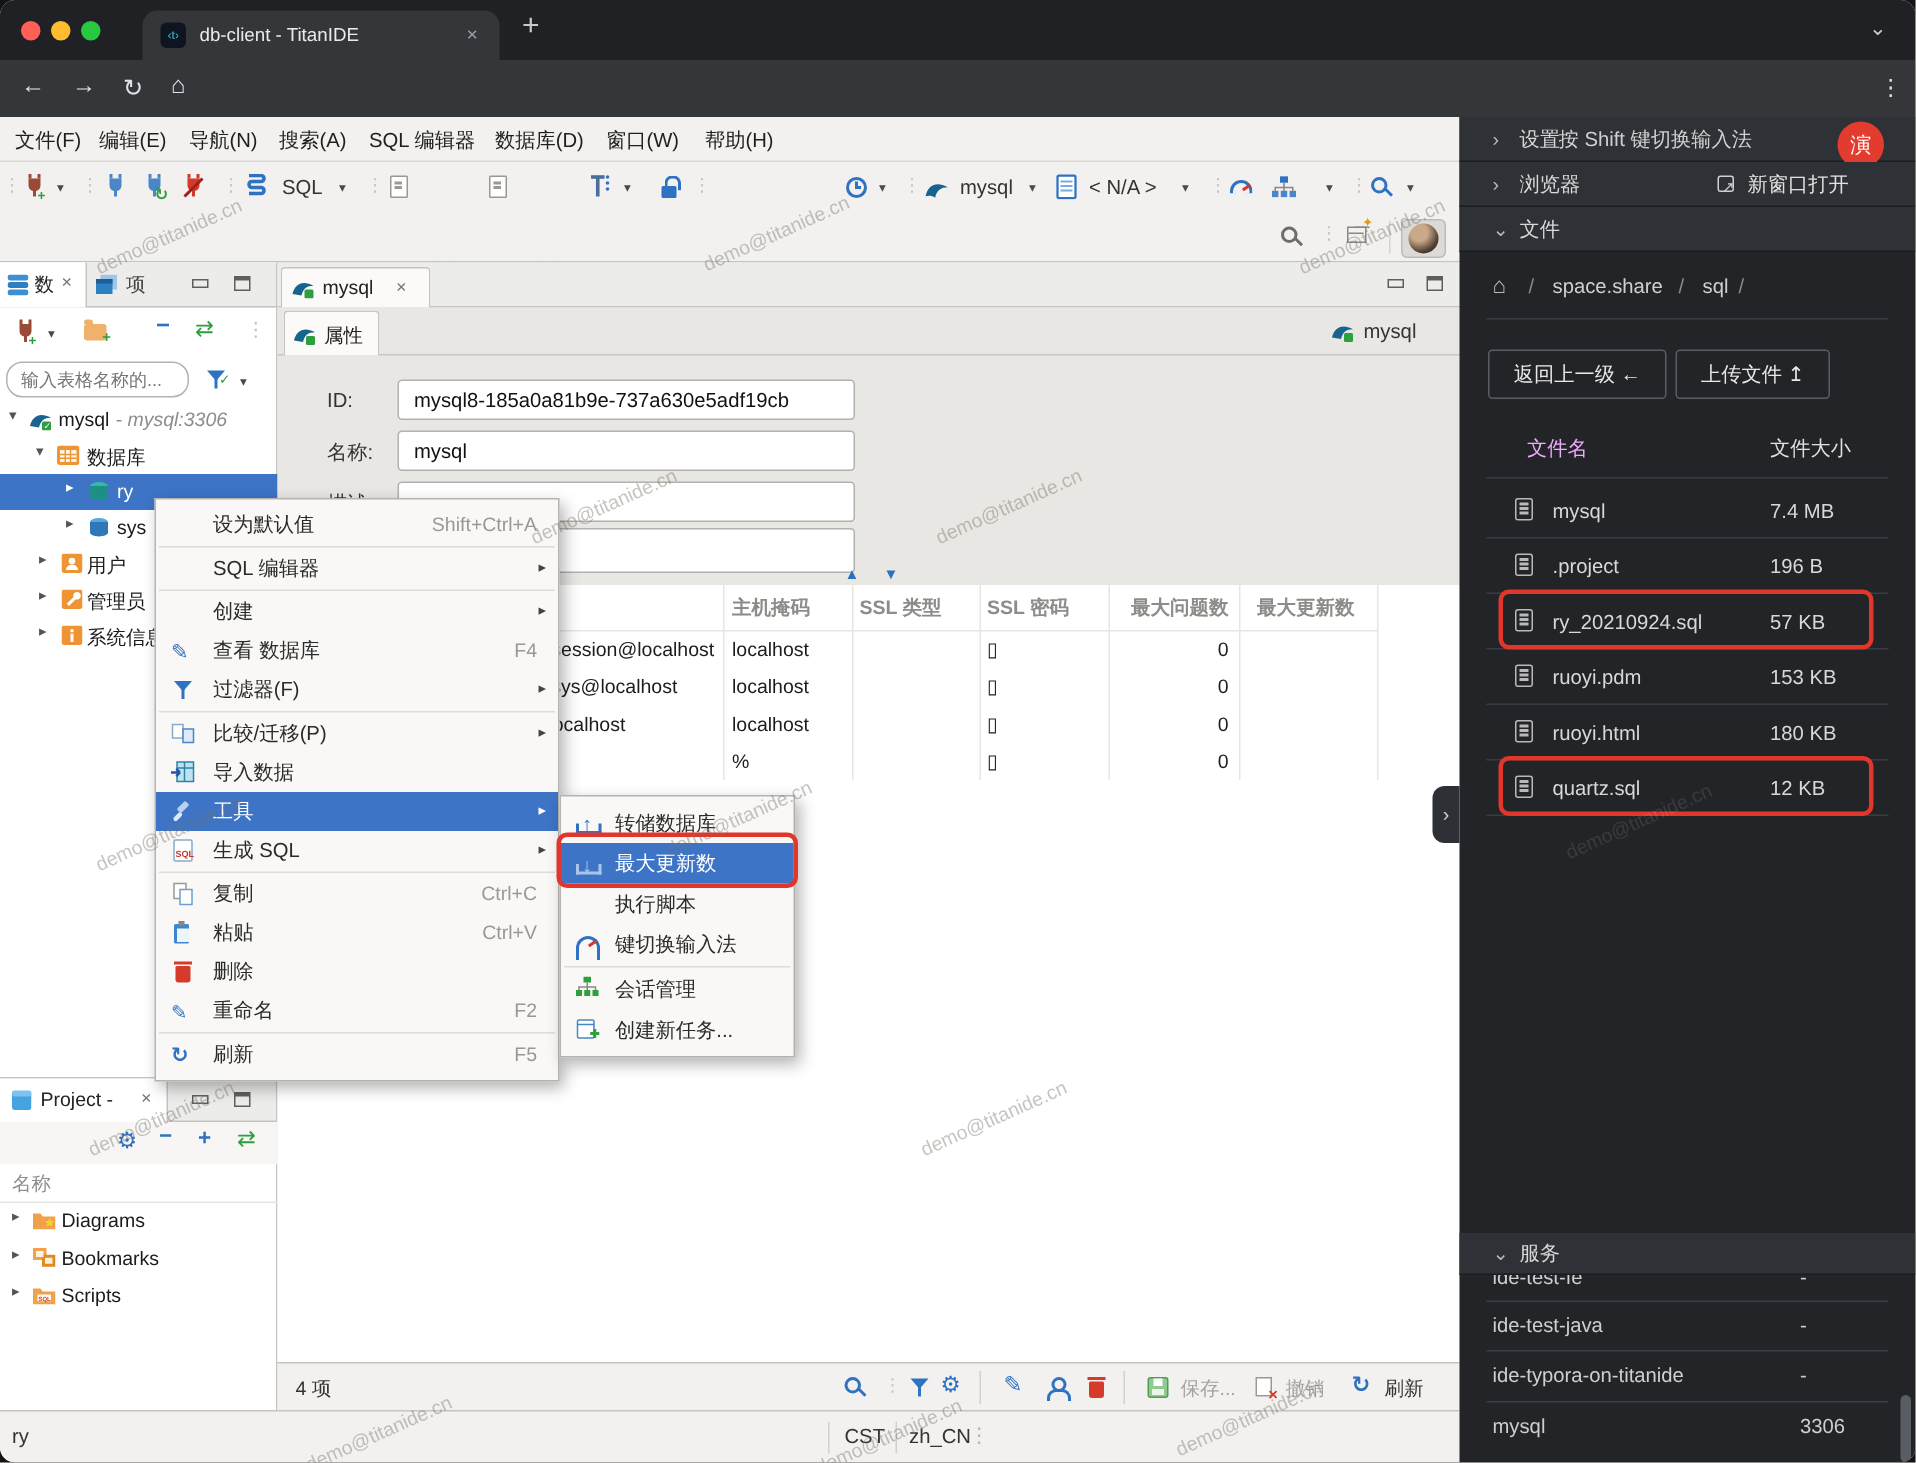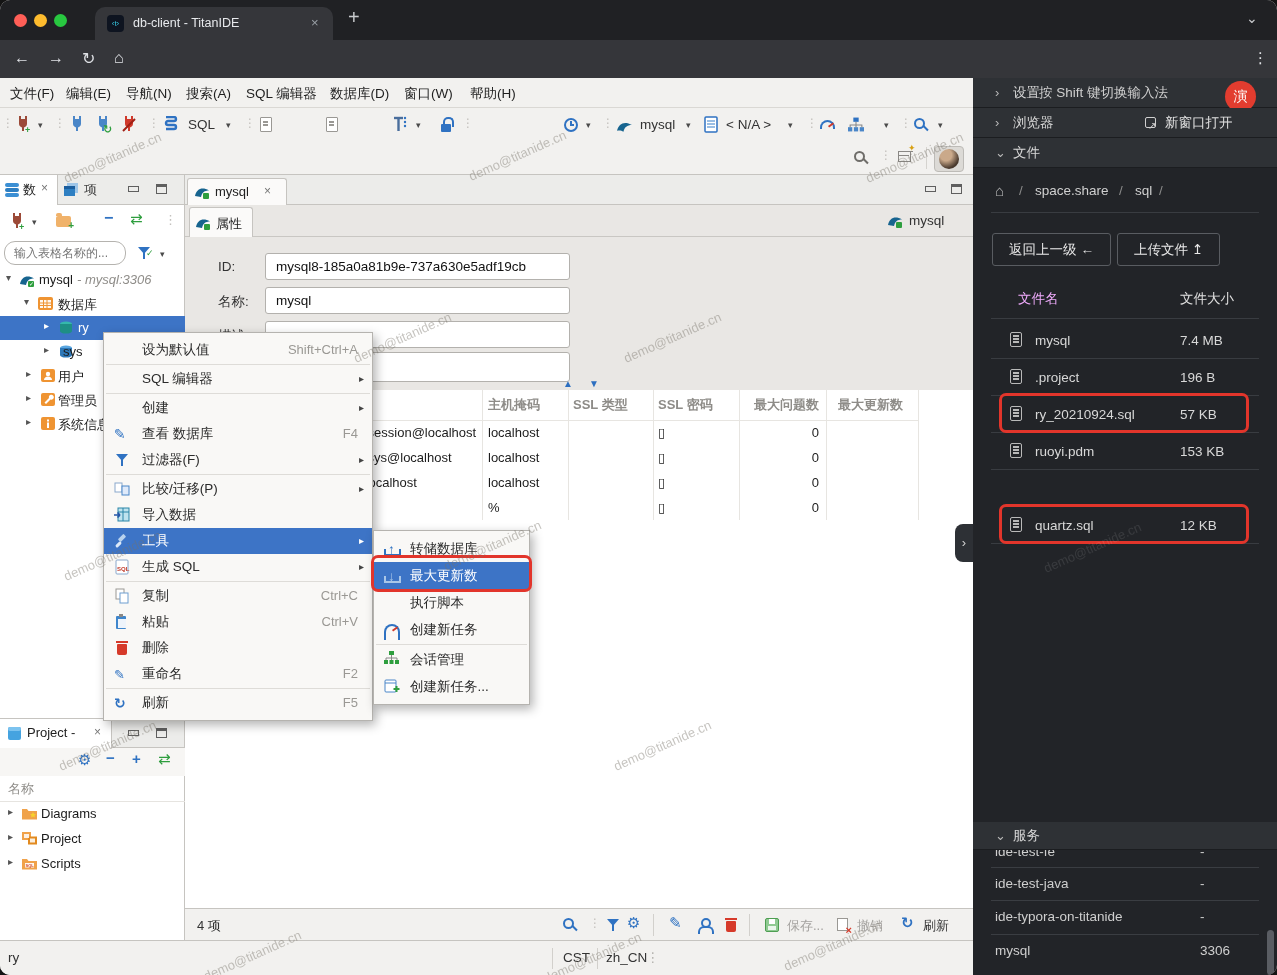--- a/index.html
+++ b/index.html
@@ -329,21 +329,21 @@
           <path d="M1 3v7c0 1.4 2.7 2.6 6 2.6s6-1.2 6-2.6V3" fill="#1e8f85"></path>
         </svg>
       <span class="t" style="left:78px;color:#fff">ry</span>
     </div>
     <div class="treerow" style="top:165px">
       <span class="t arr" style="left:44px">▸</span>
       <svg style="left:59px;top:5px" width="14" height="13">
           <ellipse cx="7" cy="3" rx="6" ry="2.6" fill="#5aa6e0"></ellipse>
           <path d="M1 3v7c0 1.4 2.7 2.6 6 2.6s6-1.2 6-2.6V3" fill="#2e78b8"></path>
         </svg>
-      <span class="t" style="left:63px">sys</span>
+      <span class="t" style="left:78px">sys</span>
     </div>
     <div class="treerow" style="top:189px">
       <span class="t arr" style="left:26px">▸</span>
       <svg style="left:41px;top:5px" width="14" height="13">
           <rect width="14" height="13" rx="2" fill="#ef9432"></rect>
           <circle cx="7" cy="5" r="2.2" fill="#fff"></circle>
           <path d="M3 11c0-2.2 1.8-3.5 4-3.5s4 1.3 4 3.5z" fill="#fff"></path>
         </svg>
       <span class="t" style="left:58px">用户</span>
     </div>
@@ -395,21 +395,21 @@
       <span class="t" style="left:41px">Diagrams</span>
     </div>
     <div class="treerow" style="top:652px;height:25px">
       <span class="t arr" style="left:8px">▸</span>
       <svg style="left:22px;top:5px" width="15" height="13">
           <rect width="9" height="8" fill="#f0a24a"></rect>
           <rect width="9" height="8" x="6" y="4.5" fill="#e28a1f"></rect>
           <rect x="2" y="2" width="5" height="4" fill="#fff" opacity=".85"></rect>
           <rect x="8" y="6.5" width="5" height="4" fill="#fff" opacity=".85"></rect>
         </svg>
-      <span class="t" style="left:41px">Project</span>
+      <span class="t" style="left:41px">Bookmarks</span>
     </div>
     <div class="treerow" style="top:677px;height:25px">
       <span class="t arr" style="left:8px">▸</span>
       <svg style="left:22px;top:5px" width="15" height="13">
           <path d="M0 2h5l1.5 2H15v8.5H0z" fill="#f0a24a"></path>
           <rect x="3" y="6" width="9" height="4.5" fill="#fff" opacity=".92"></rect>
           <text x="3.6" y="10" font-size="4" fill="#d04a2a" font-weight="bold">SQL</text>
         </svg>
       <span class="t" style="left:41px">Scripts</span>
     </div>
@@ -575,20 +575,26 @@
     <div class="frow" style="top:318px">
       <span class="fdoc"></span>
       <span class="t" style="left:62px">ry_20210924.sql</span>
       <span class="t" style="left:207px">57 KB</span>
       <span class="pline" style="top:36px"></span>
     </div>
     <div class="frow" style="top:355px">
       <span class="fdoc"></span>
       <span class="t" style="left:62px">ruoyi.pdm</span>
       <span class="t" style="left:207px">153 KB</span>
+      <span class="pline" style="top:36px"></span>
+    </div>
+    <div class="frow" style="top:392px">
+      <span class="fdoc"></span>
+      <span class="t" style="left:62px">ruoyi.html</span>
+      <span class="t" style="left:207px">180 KB</span>
       <span class="pline" style="top:36px"></span>
     </div>
     <div class="frow" style="top:429px">
       <span class="fdoc"></span>
       <span class="t" style="left:62px">quartz.sql</span>
       <span class="t" style="left:207px">12 KB</span>
       <span class="pline" style="top:36px"></span>
     </div>
     <div class="redbox" style="left:26px;top:315px;width:250px;height:40px"></div>
     <div class="redbox" style="left:26px;top:426px;width:250px;height:40px"></div>
@@ -660,21 +666,21 @@
     <div class="mi"><span class="i-trash" style="left:12px;top:6px"></span><span>删除</span></div>
     <div class="mi"><span class="mico" style="color:#2f72c2;font-size:13px;top:1px">✎</span><span>重命名</span><span class="sc">F2</span></div>
     <div class="msep"></div>
     <div class="mi"><span class="mico" style="color:#2f72c2;font-size:14px;font-weight:bold;top:0">↻</span><span>刷新</span><span class="sc">F5</span></div>
   </div>
 
   <div class="submenu">
     <div class="mi"><span class="i-tray-u mico"></span><span>转储数据库</span></div>
     <div class="mi hl"><span class="i-tray-d mico"></span><span>最大更新数</span></div>
     <div class="mi"><span>执行脚本</span></div>
-    <div class="mi"><span class="i-gauge mico" style="top:8px"></span><span>创建新任务</span></div>
+    <div class="mi"><span class="i-gauge mico" style="top:8px"></span><span>键切换输入法</span></div>
     <div class="msep"></div>
     <div class="mi"><svg class="mico" width="15" height="13">
           <rect x="5" y="0" width="5" height="4" fill="#2e9e3e"></rect>
           <rect x="0" y="9" width="4" height="4" fill="#2e9e3e"></rect>
           <rect x="5.5" y="9" width="4" height="4" fill="#2e9e3e"></rect>
           <rect x="11" y="9" width="4" height="4" fill="#2e9e3e"></rect>
           <path d="M7.5 4v3M2 9V7h11v2M7.5 7v2" stroke="#888" fill="none"></path>
         </svg><span>会话管理</span></div>
     <div class="mi"><svg class="mico" width="16" height="16">
           <rect x="1" y="2" width="11" height="12" rx="1" fill="#fff" stroke="#4a86c8"></rect>

